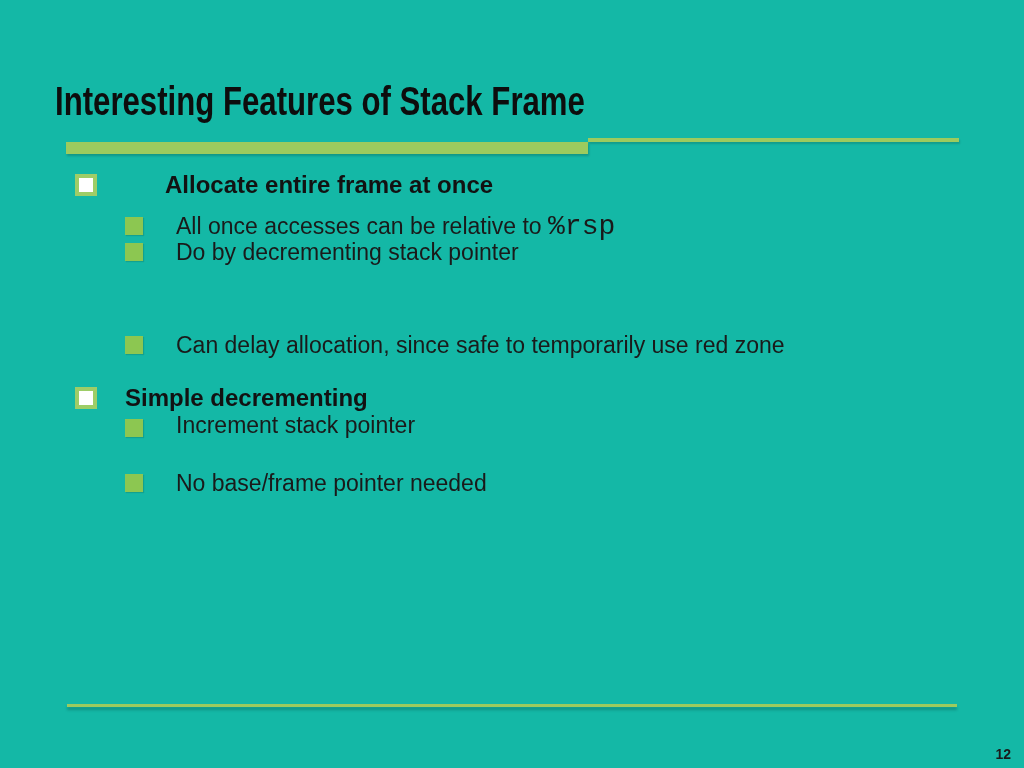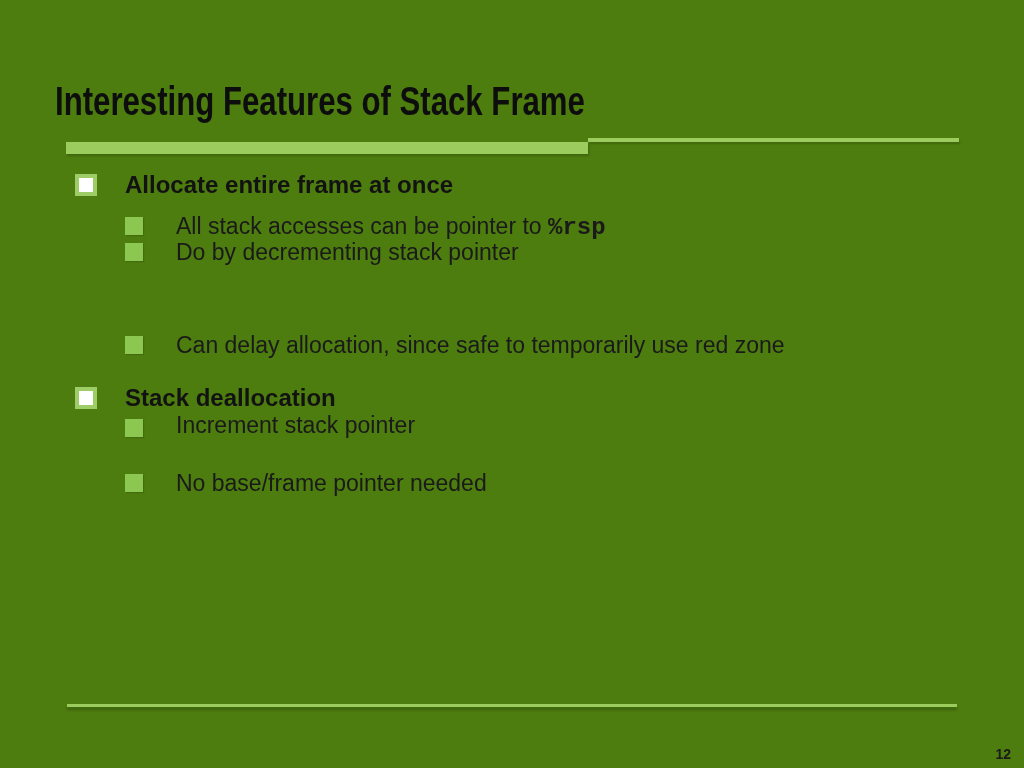--- a/index.html
+++ b/index.html
@@ -1,21 +1,21 @@
 <!DOCTYPE html>
 <html><head>
 <meta charset="utf-8">
 <style>
   html,body{margin:0;padding:0;}
   body{
     width:1024px;height:768px;background:#ffffff;
     font-family:"Liberation Sans",sans-serif;
     position:relative;overflow:hidden;
   }
-  .slide{position:absolute;inset:0;background:#4d7c0f;}
+  .slide{position:absolute;inset:0;background:#14b8a6;}
 
   .title{
     position:absolute;left:55px;top:81px;
     font-size:41px;font-weight:700;line-height:1;color:#0d0d0d;
     white-space:nowrap;
     transform:scaleX(0.76);transform-origin:left top;
   }
 
   .bar-thick{
     position:absolute;left:66px;top:142px;width:522px;height:12px;
@@ -37,24 +37,24 @@
   .sq-solid{
     width:18px;height:18px;background:#8CC751;
     margin-top:5px;margin-right:33px;flex:none;
     box-shadow:1px 1px 1px rgba(0,0,0,0.12);
   }
 
   .row.l1 .txt{font-size:24px;font-weight:700;color:#121212;line-height:30px;}
   .row.l2 .txt{font-size:23px;font-weight:400;color:#1a1a1a;line-height:28px;}
   .code{
     font-family:"Liberation Mono",monospace;
-    font-weight:700;font-size:24px;letter-spacing:0;
+    font-weight:400;font-size:28px;letter-spacing:0;
   }
 
-  .r-a1{top:170px;}
+  .r-a1{top:170px;gap:40px;}
   .r-b1{top:212px;}
   .r-b2{top:238px;}
   .r-b3{top:295px;margin-top:36px;}
   .r-a2{top:383px;}
   .r-b4{top:411px;align-items:center;}
   .r-b5{top:469px;}
 
   .footer-line{
     position:absolute;left:67px;top:704px;width:890px;height:3px;
     background:#9CCB5E;box-shadow:0 3px 3px rgba(0,0,0,0.22);
@@ -74,36 +74,36 @@
   <div class="bar-thick"></div>
   <div class="bar-thin"></div>
 
   <div class="row l1 r-a1">
     <span class="sq-hollow"></span>
     <span class="txt">Allocate entire frame at once</span>
   </div>
 
   <div class="row l2 r-b1">
     <span class="sq-solid"></span>
-    <span class="txt"><span>All stack accesses can be pointer to </span><span class="code">%rsp</span></span>
+    <span class="txt"><span>All once accesses can be relative to </span><span class="code">%rsp</span></span>
   </div>
 
   <div class="row l2 r-b2">
     <span class="sq-solid"></span>
     <span class="txt">Do by decrementing stack pointer</span>
   </div>
 
   <div class="row l2 r-b3">
     <span class="sq-solid"></span>
     <span class="txt">Can delay allocation, since safe to temporarily use red zone</span>
   </div>
 
   <div class="row l1 r-a2">
     <span class="sq-hollow"></span>
-    <span class="txt">Stack deallocation</span>
+    <span class="txt">Simple decrementing</span>
   </div>
 
   <div class="row l2 r-b4">
     <span class="sq-solid"></span>
     <span class="txt">Increment stack pointer</span>
   </div>
 
   <div class="row l2 r-b5">
     <span class="sq-solid"></span>
     <span class="txt">No base/frame pointer needed</span>

